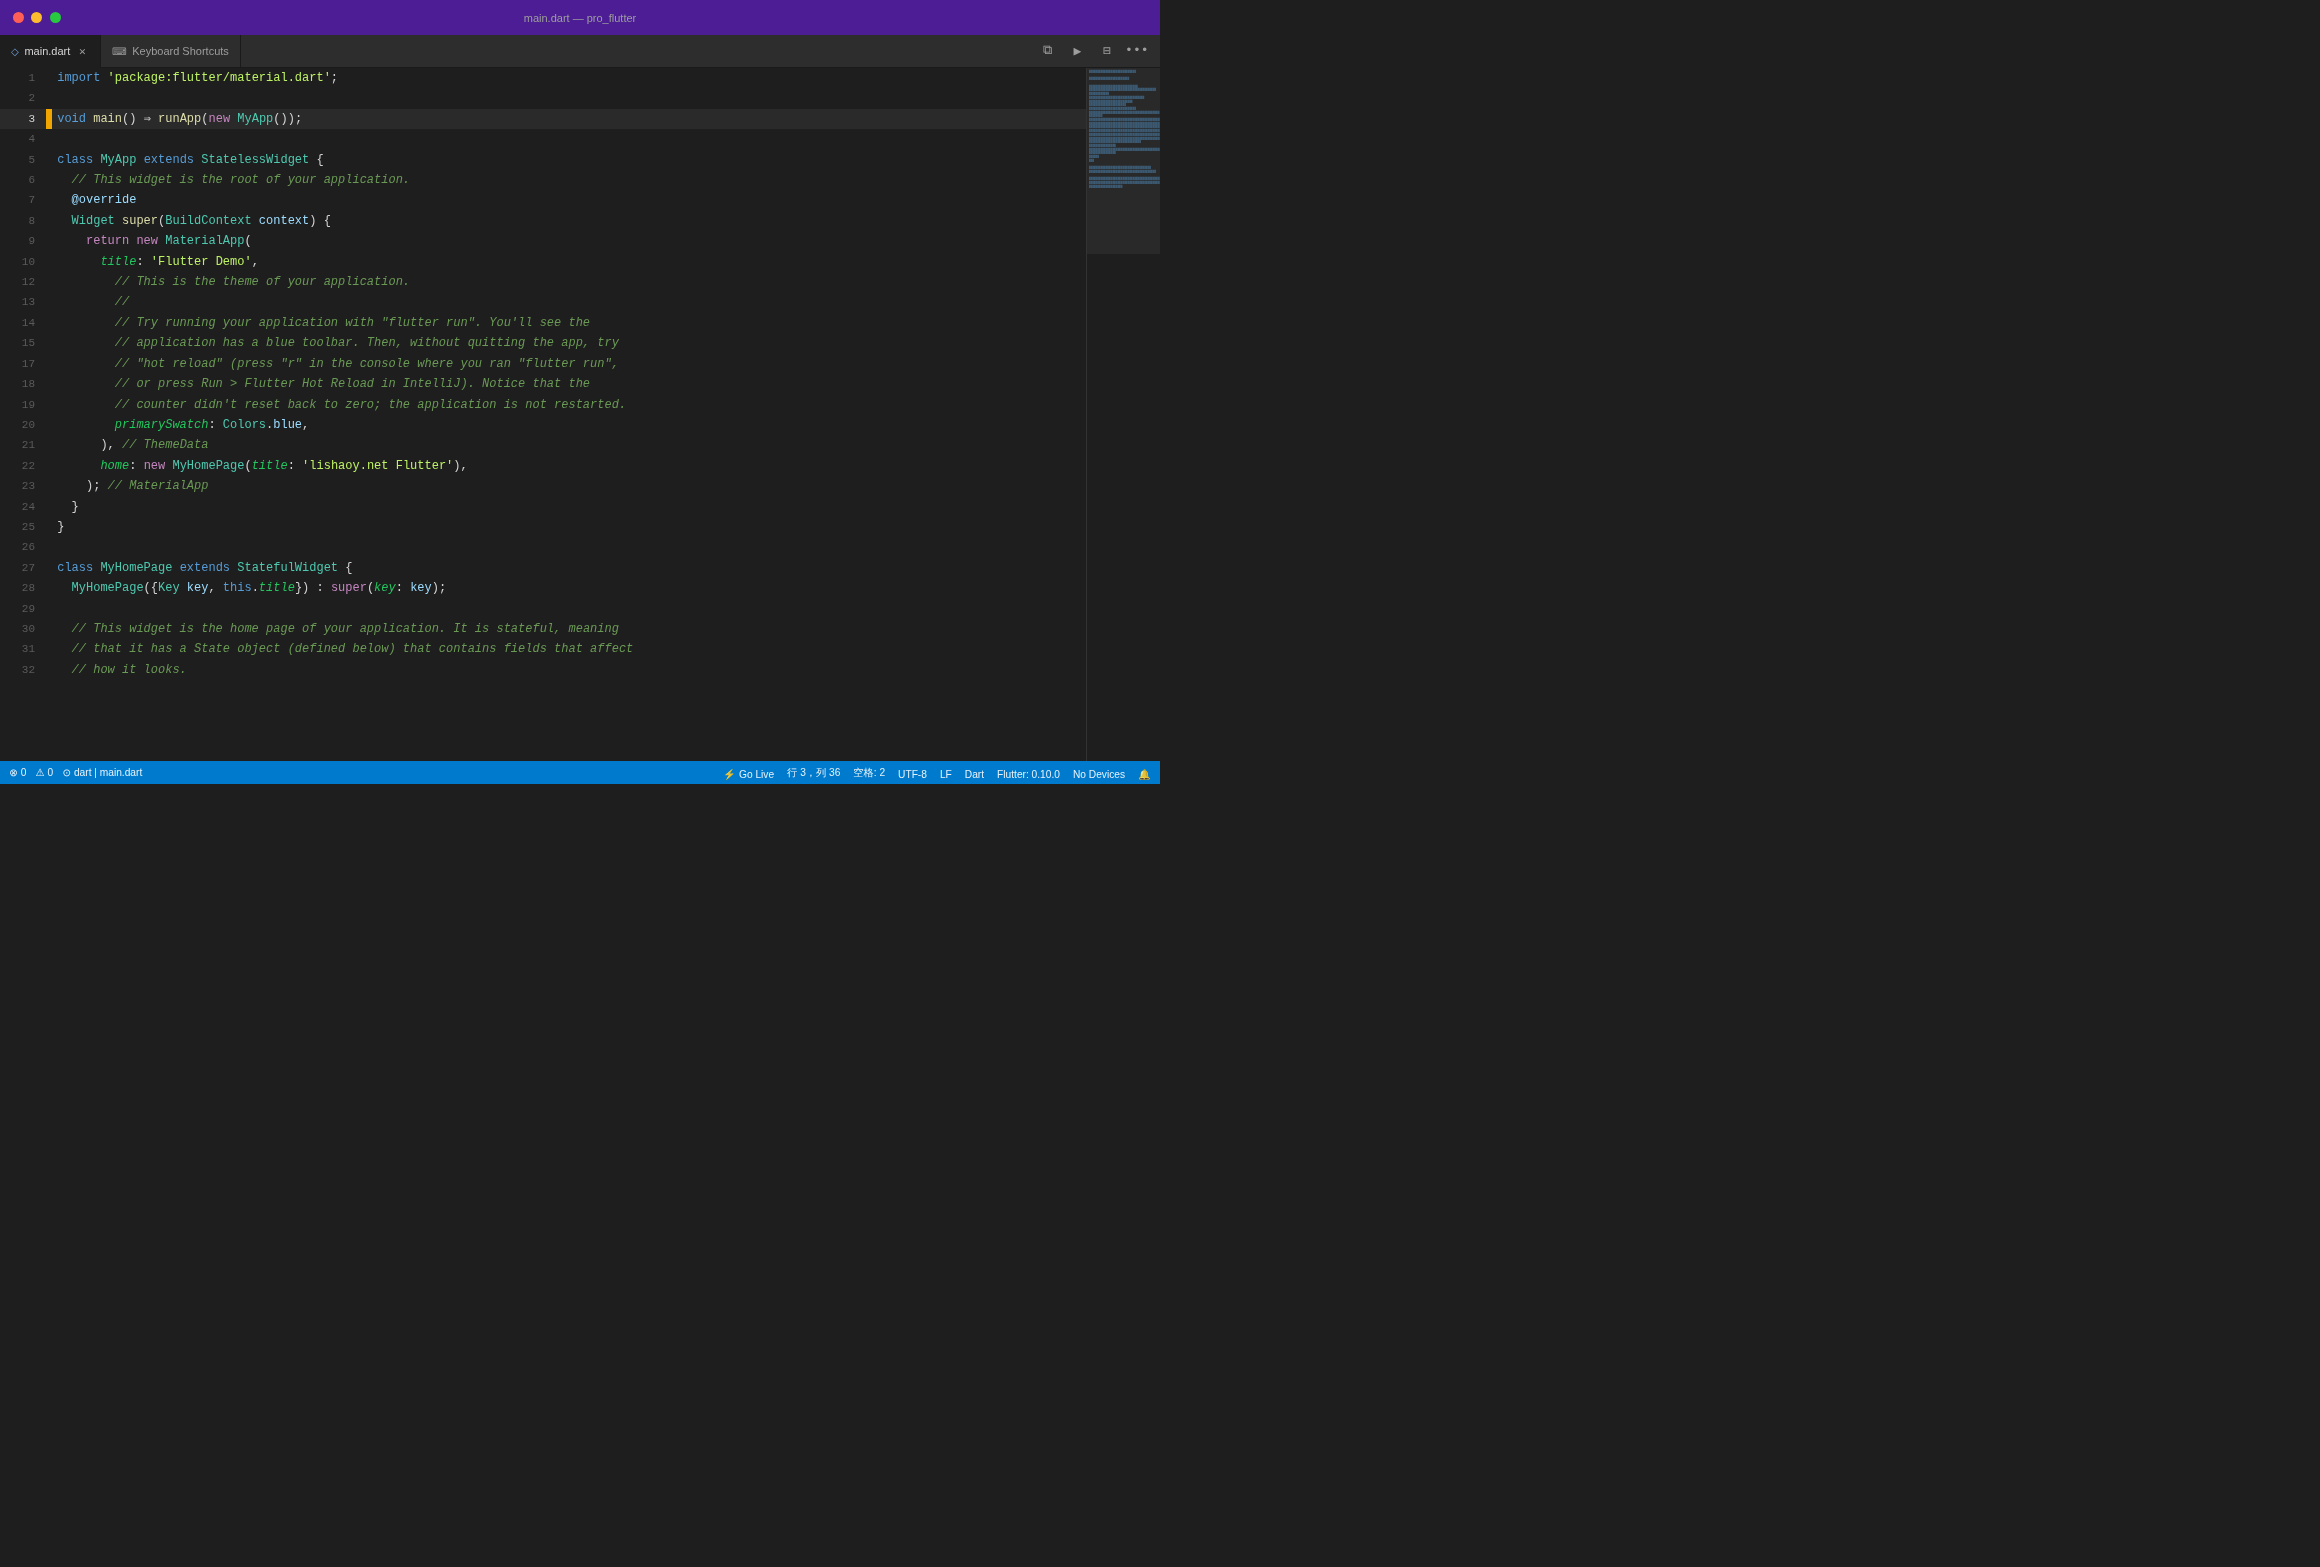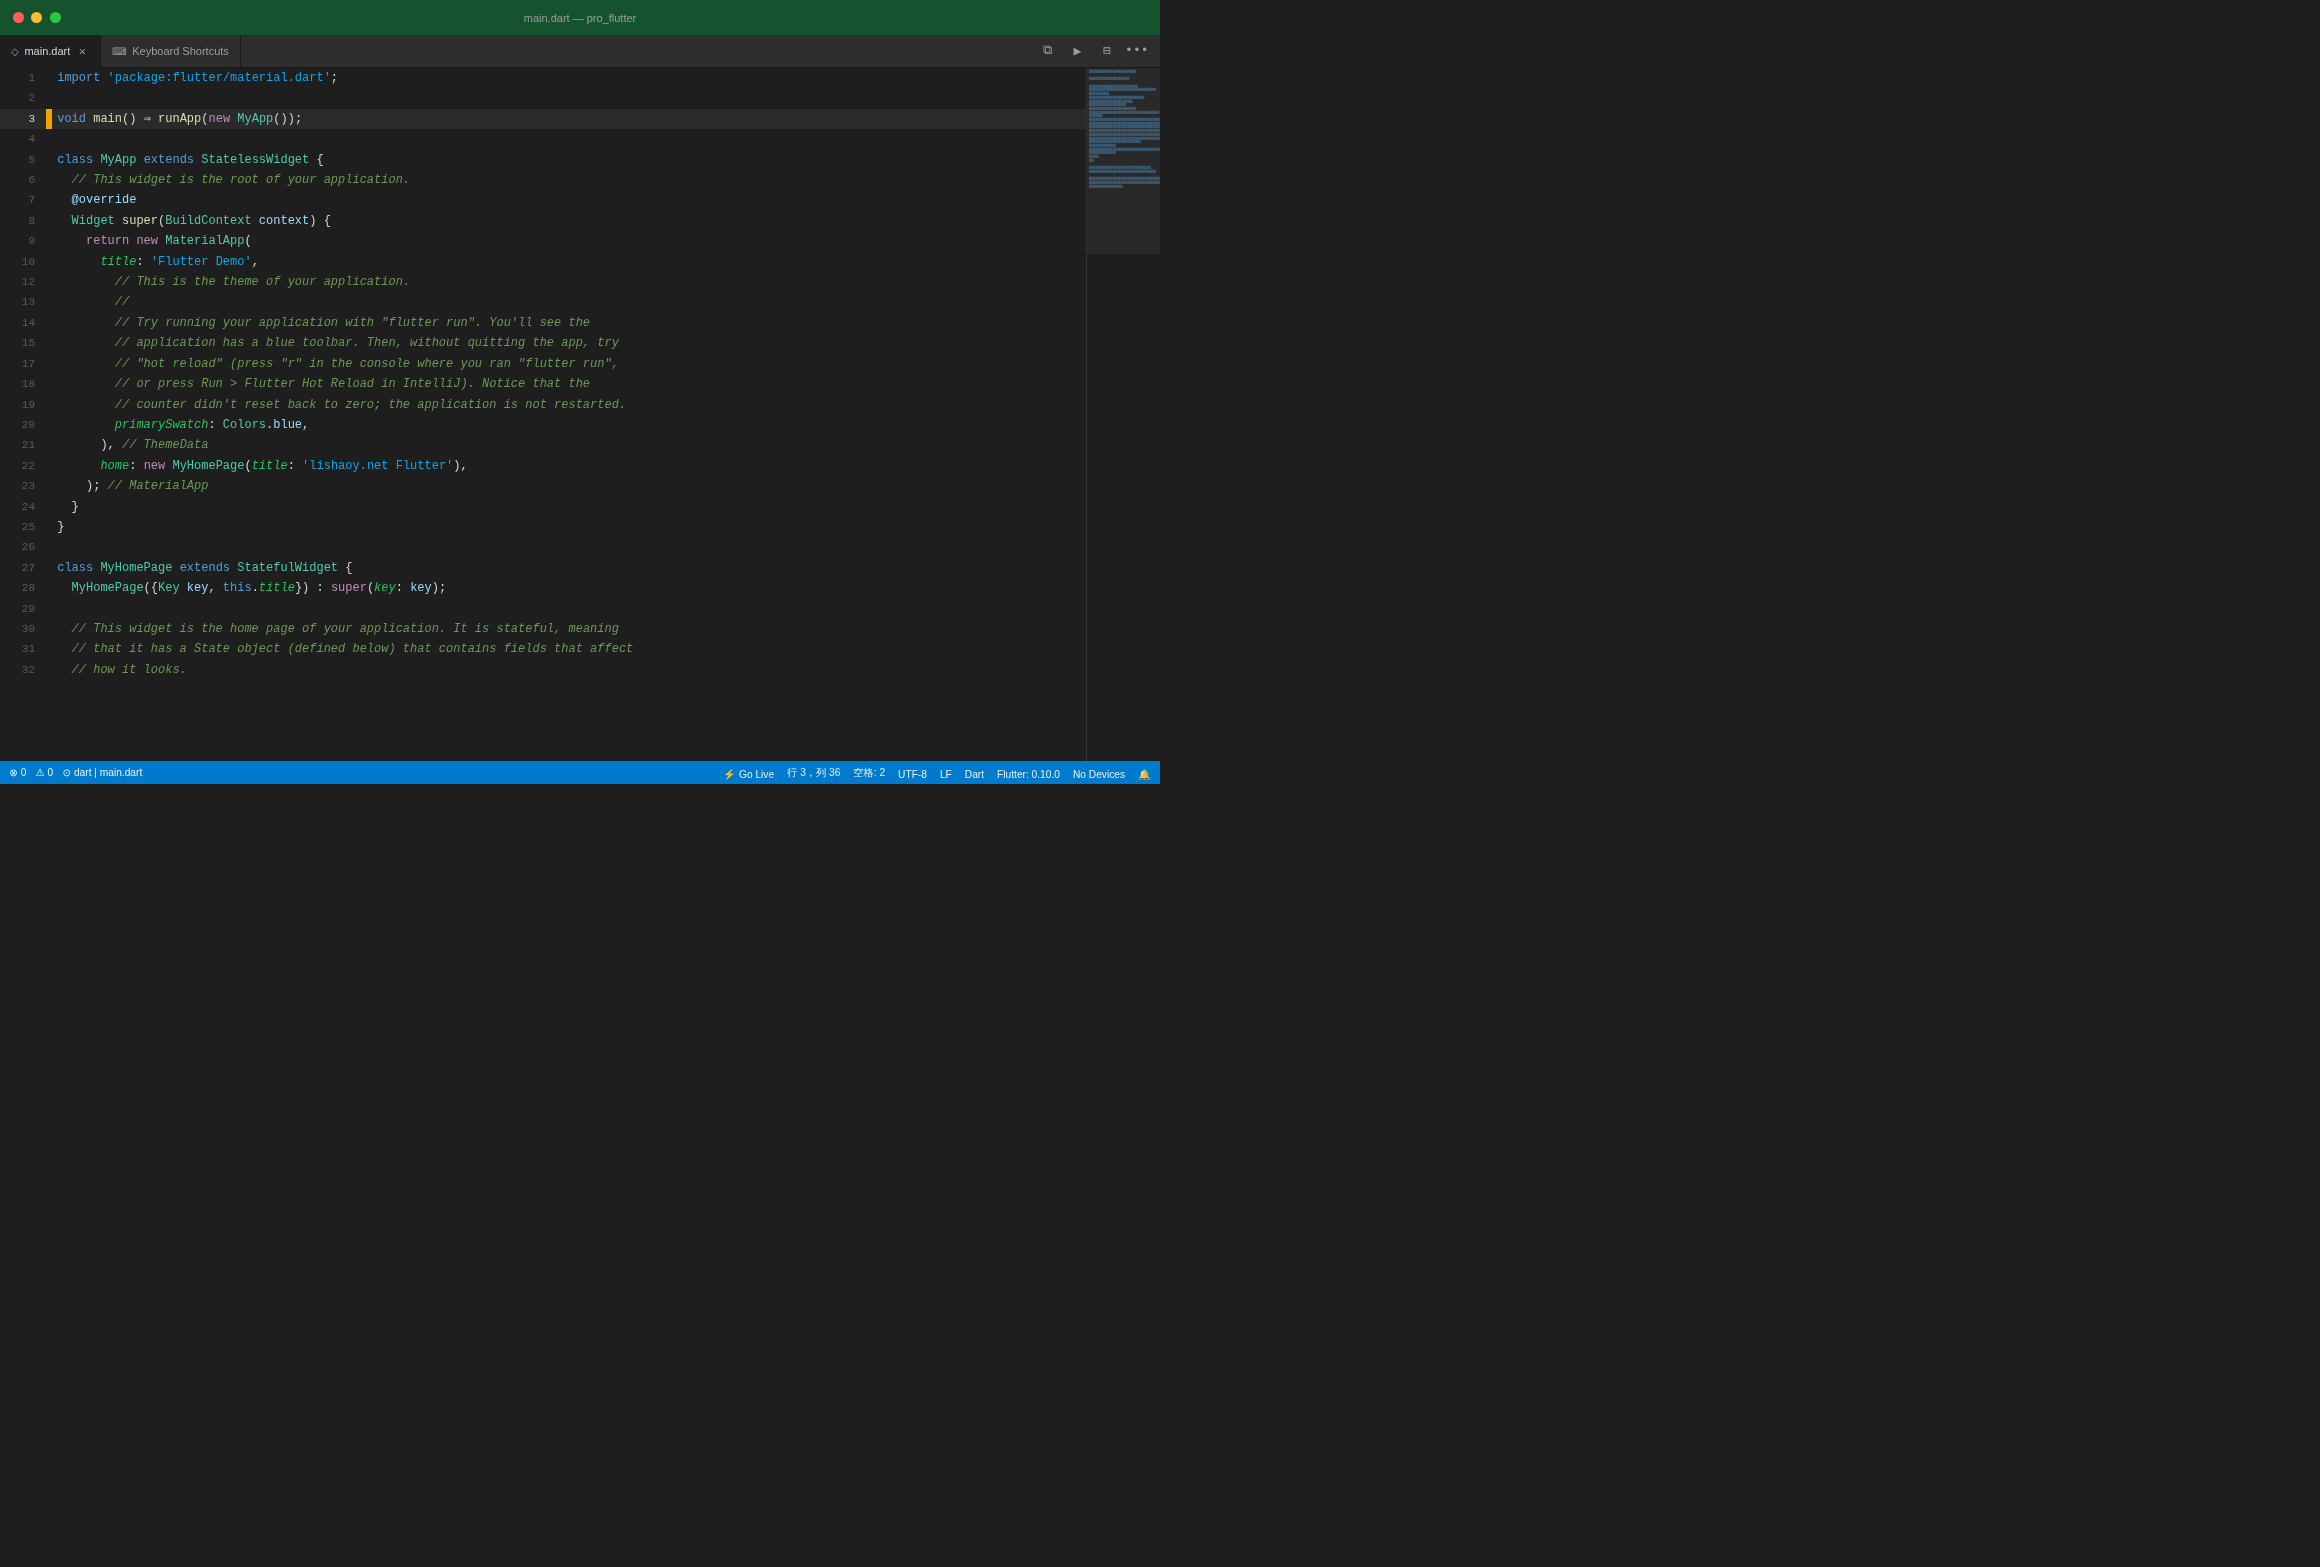--- a/index.html
+++ b/index.html
@@ -7,21 +7,21 @@
       background: #1e1e1e;
       font-family: 'Courier New', Courier, monospace;
       color: #d4d4d4;
       width: 1160px;
       height: 784px;
       overflow: hidden;
       font-size: 12px;
     }
     
     .title-bar {
-      background: #14532d;
+      background: #4c1d95;
       height: 35px;
       display: flex;
       align-items: center;
       position: relative;
       user-select: none;
     }
     .traffic-lights {
       display: flex;
       align-items: center;
       gap: 7.4px;
@@ -150,21 +150,21 @@
       padding-left: 5.6px;
       font-size: 12px;
       white-space: pre;
       flex: 1;
     }
     
     .kw { color: #569cd6; } 
     .kw2 { color: #c586c0; } 
     .fn { color: #dcdcaa; } 
     .cls { color: #4ec9b0; } 
-    .str { color: #0ea5e9; } 
+    .str { color: #bef264; } 
     .cmt { color: #6a9955; font-style: italic; } 
     .nm { color: #9cdcfe; } 
     .prop { color: #22c55e; font-style: italic; } 
     .punc { color: #d4d4d4; } 
     .op { color: #d4d4d4; } 
     
     .minimap {
       width: 74px;
       background: #1e1e1e;
       border-left: 0.9px solid #333;

